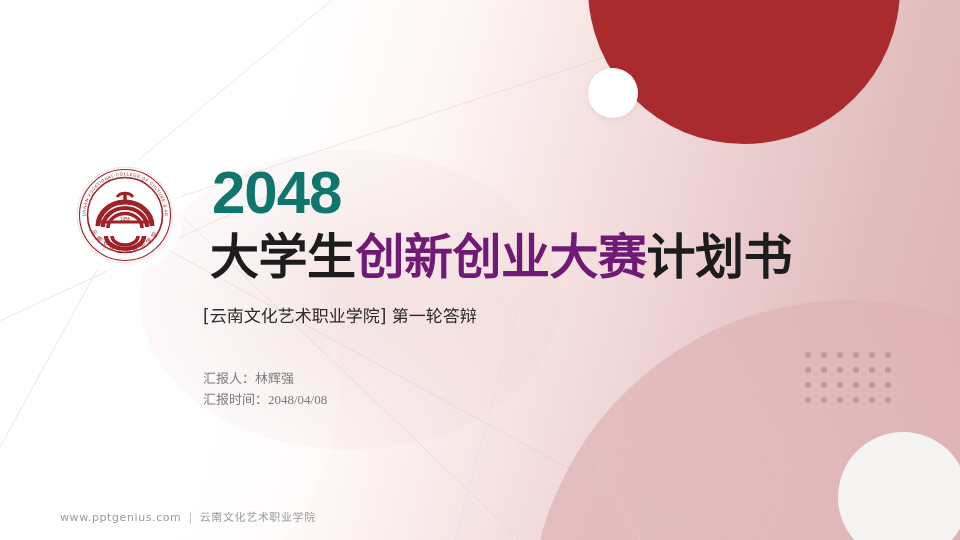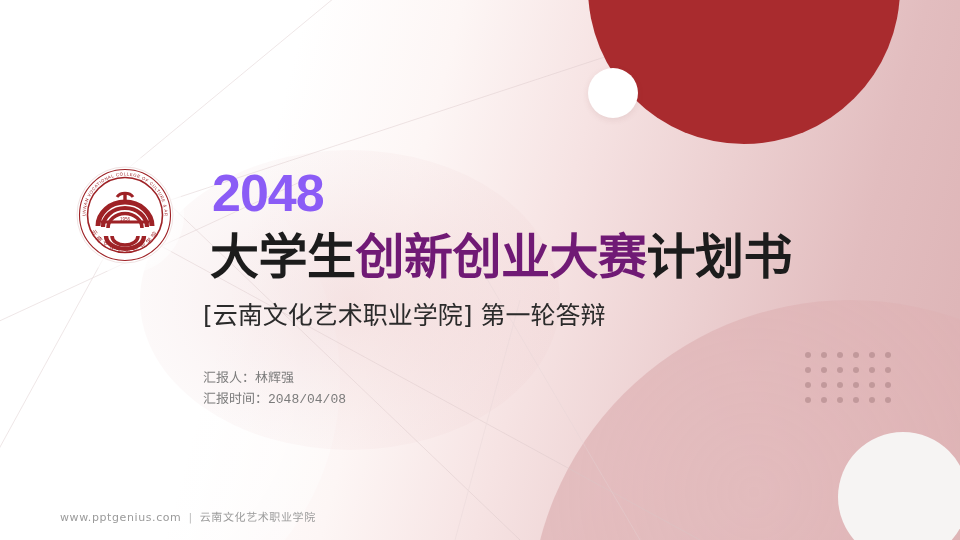--- a/index.html
+++ b/index.html
@@ -143,60 +143,60 @@
         rgba(255,255,255,0.55) 70%,
         rgba(255,255,255,0) 100%);
   }
   .logo-wrap svg { position: relative; display: block; }
 
   
   .year {
     position: absolute;
     left: 212px;
     top: 159px;
-    font-size: 52px;
+    font-size: 60px;
     line-height: 68px;
     font-weight: 700;
     letter-spacing: -1px;
-    color: #8b5cf6;
+    color: #0f766e;
     font-family: "Liberation Sans", "DejaVu Sans", sans-serif;
   }
   .headline {
     position: absolute;
     left: 210px;
     top: 230px;
     font-size: 49px;
     line-height: 56px;
     font-weight: 700;
     color: #1c1c1c;
     white-space: nowrap;
     letter-spacing: -0.5px;
     font-family: "DejaVu Sans", "Liberation Sans", sans-serif;
   }
   .headline .hl { color: #701a75; }
 
   .subtitle {
     position: absolute;
     left: 203px;
     top: 303px;
-    font-size: 25px;
+    font-size: 17px;
     line-height: 26px;
     color: #2b2b2b;
     white-space: nowrap;
     font-family: "DejaVu Sans", "Liberation Sans", sans-serif;
   }
 
   .meta {
     position: absolute;
     left: 203px;
     top: 368px;
     font-size: 13px;
     line-height: 21px;
     color: #7b7b7b;
-    font-family: Liberation Mono, monospace;
+    font-family: Liberation Serif, serif;
   }
   .meta div { white-space: nowrap; }
 
   
   .footer {
     position: absolute;
     left: 60px;
     top: 510px;
     font-size: 11px;
     line-height: 16px;

